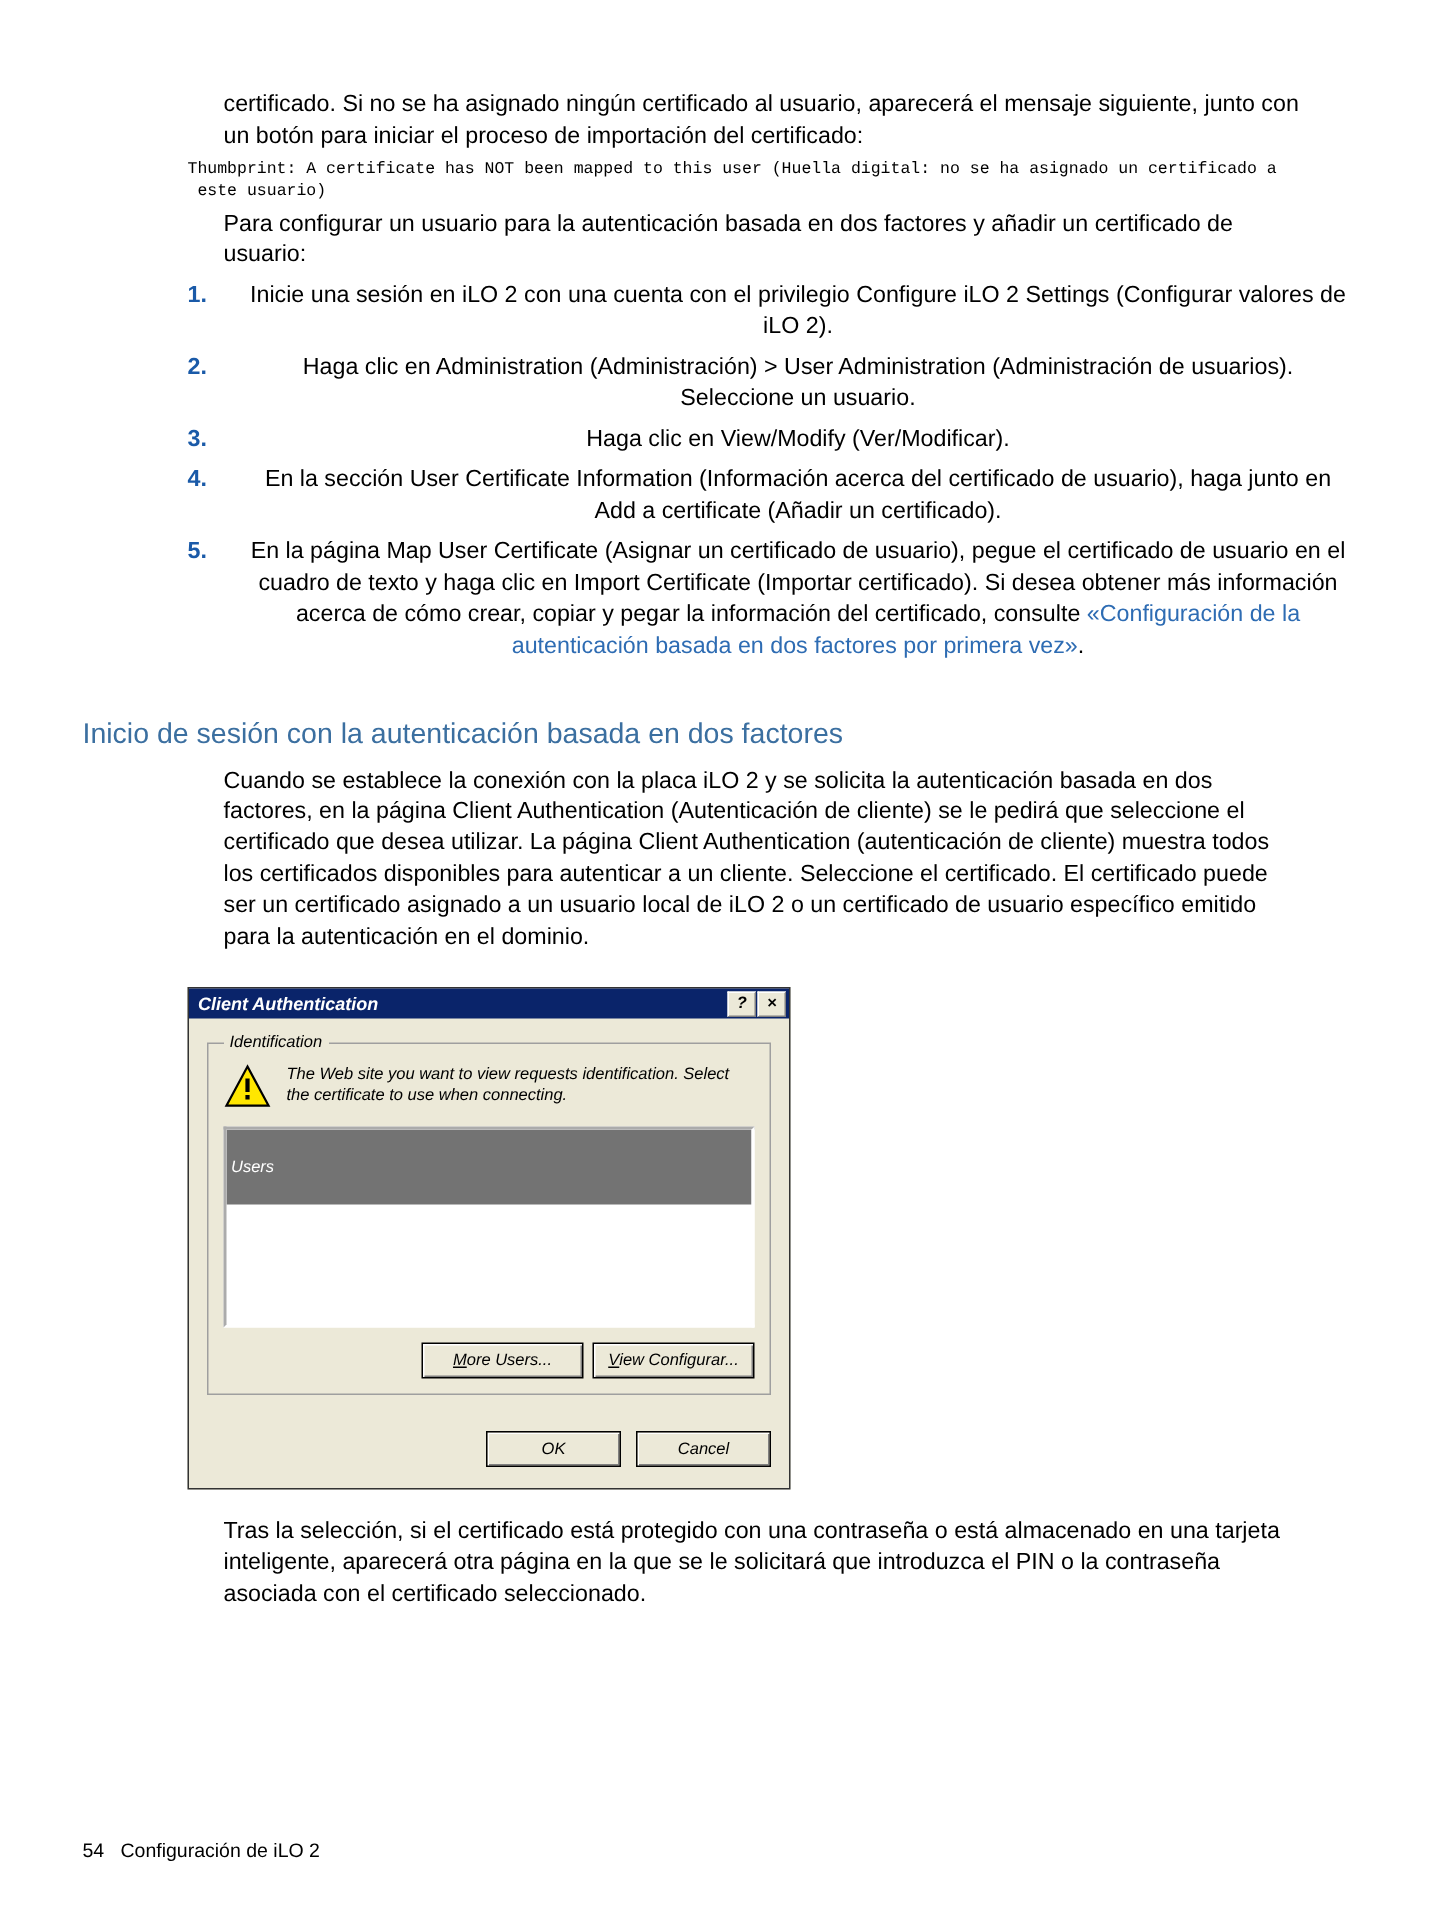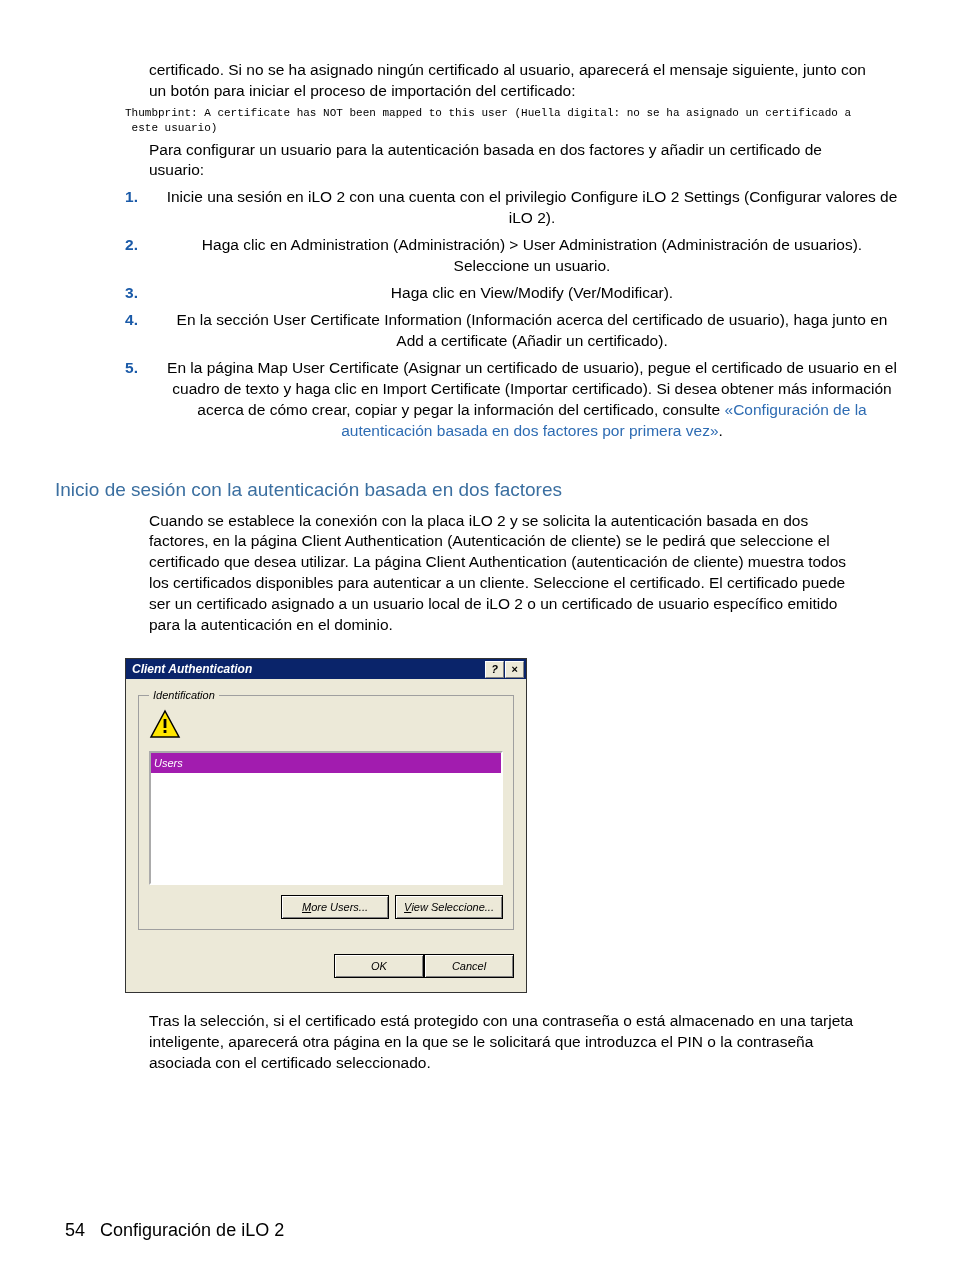--- a/index.html
+++ b/index.html
@@ -112,24 +112,24 @@
   }
   .warn-icon svg{width:32px;height:32px;}
   .cert-list {
     margin-top:10px;
     border:2px inset #fff;
     background:#fff;
     height:130px;
     overflow:hidden;
   }
   .cert-list-header{
-    background:#a21caf;
+    background:#737373;
     color:#fff;
     font-size:11px;
-    padding:4px 3px;
+    padding:19px 3px;
   }
   .btn-row{
     display:flex;
     justify-content:flex-end;
     gap:6px;
     margin-top:10px;
   }
   .win-btn{
     min-width:94px;
     height:22px;
@@ -138,29 +138,29 @@
     box-shadow: inset 1px 1px 0 #fff, inset -1px -1px 0 #808080;
     font-size:11px;
     font-family: Tahoma, Arial, sans-serif;
     padding:0 6px;
     text-align:center;
     display:flex;align-items:center;justify-content:center;
     cursor:pointer;
   }
   .win-btn .ul{ text-decoration: underline; }
   .main-btn-row{
-    display:flex;justify-content:flex-end;
+    display:flex;justify-content:flex-end;gap:10px;
     padding:12px 12px 14px 12px;
   }
   .main-btn-row .win-btn{ min-width:76px; }
   .footer{
     position:absolute;
     bottom:30px;
-    left:65px;
-    font-size:18px;
+    left:55px;
+    font-size:13px;
   }
 </style>
 </head>
 <body>
 <div class="page">
 
 <p class="body-text indent-block">certificado. Si no se ha asignado ningún certificado al usuario, aparecerá el mensaje siguiente, junto con un botón para iniciar el proceso de importación del certificado:</p>
 
 <div class="monospace">Thumbprint: A certificate has NOT been mapped to this user (Huella digital: no se ha asignado un certificado a
  este usuario)</div>
@@ -198,32 +198,33 @@
     <fieldset class="group">
       <legend>Identification</legend>
       <div class="ident-row">
         <div class="warn-icon">
           <svg viewBox="0 0 32 32">
             <polygon points="16,2 30,28 2,28" fill="#ffe600" stroke="#000" stroke-width="1.5"></polygon>
             <rect x="14.6" y="10" width="2.8" height="9" fill="#000"></rect>
             <rect x="14.6" y="21" width="2.8" height="3" fill="#000"></rect>
           </svg>
         </div>
+        <div style="font-size:11px;line-height:1.3;">The Web site you want to view requests identification. Select the certificate to use when connecting.</div>
       </div>
       <div class="cert-list">
         <div class="cert-list-header">Users</div>
       </div>
       <div class="btn-row">
         <div class="win-btn">
               <span class="ul">M</span>
               <span>ore Users...</span>
             </div>
         <div class="win-btn">
               <span class="ul">V</span>
-              <span>iew Seleccione...</span>
+              <span>iew Configurar...</span>
             </div>
       </div>
     </fieldset>
   </div>
   <div class="main-btn-row">
     <div class="win-btn">OK</div>
     <div class="win-btn">Cancel</div>
   </div>
 </div>
 

